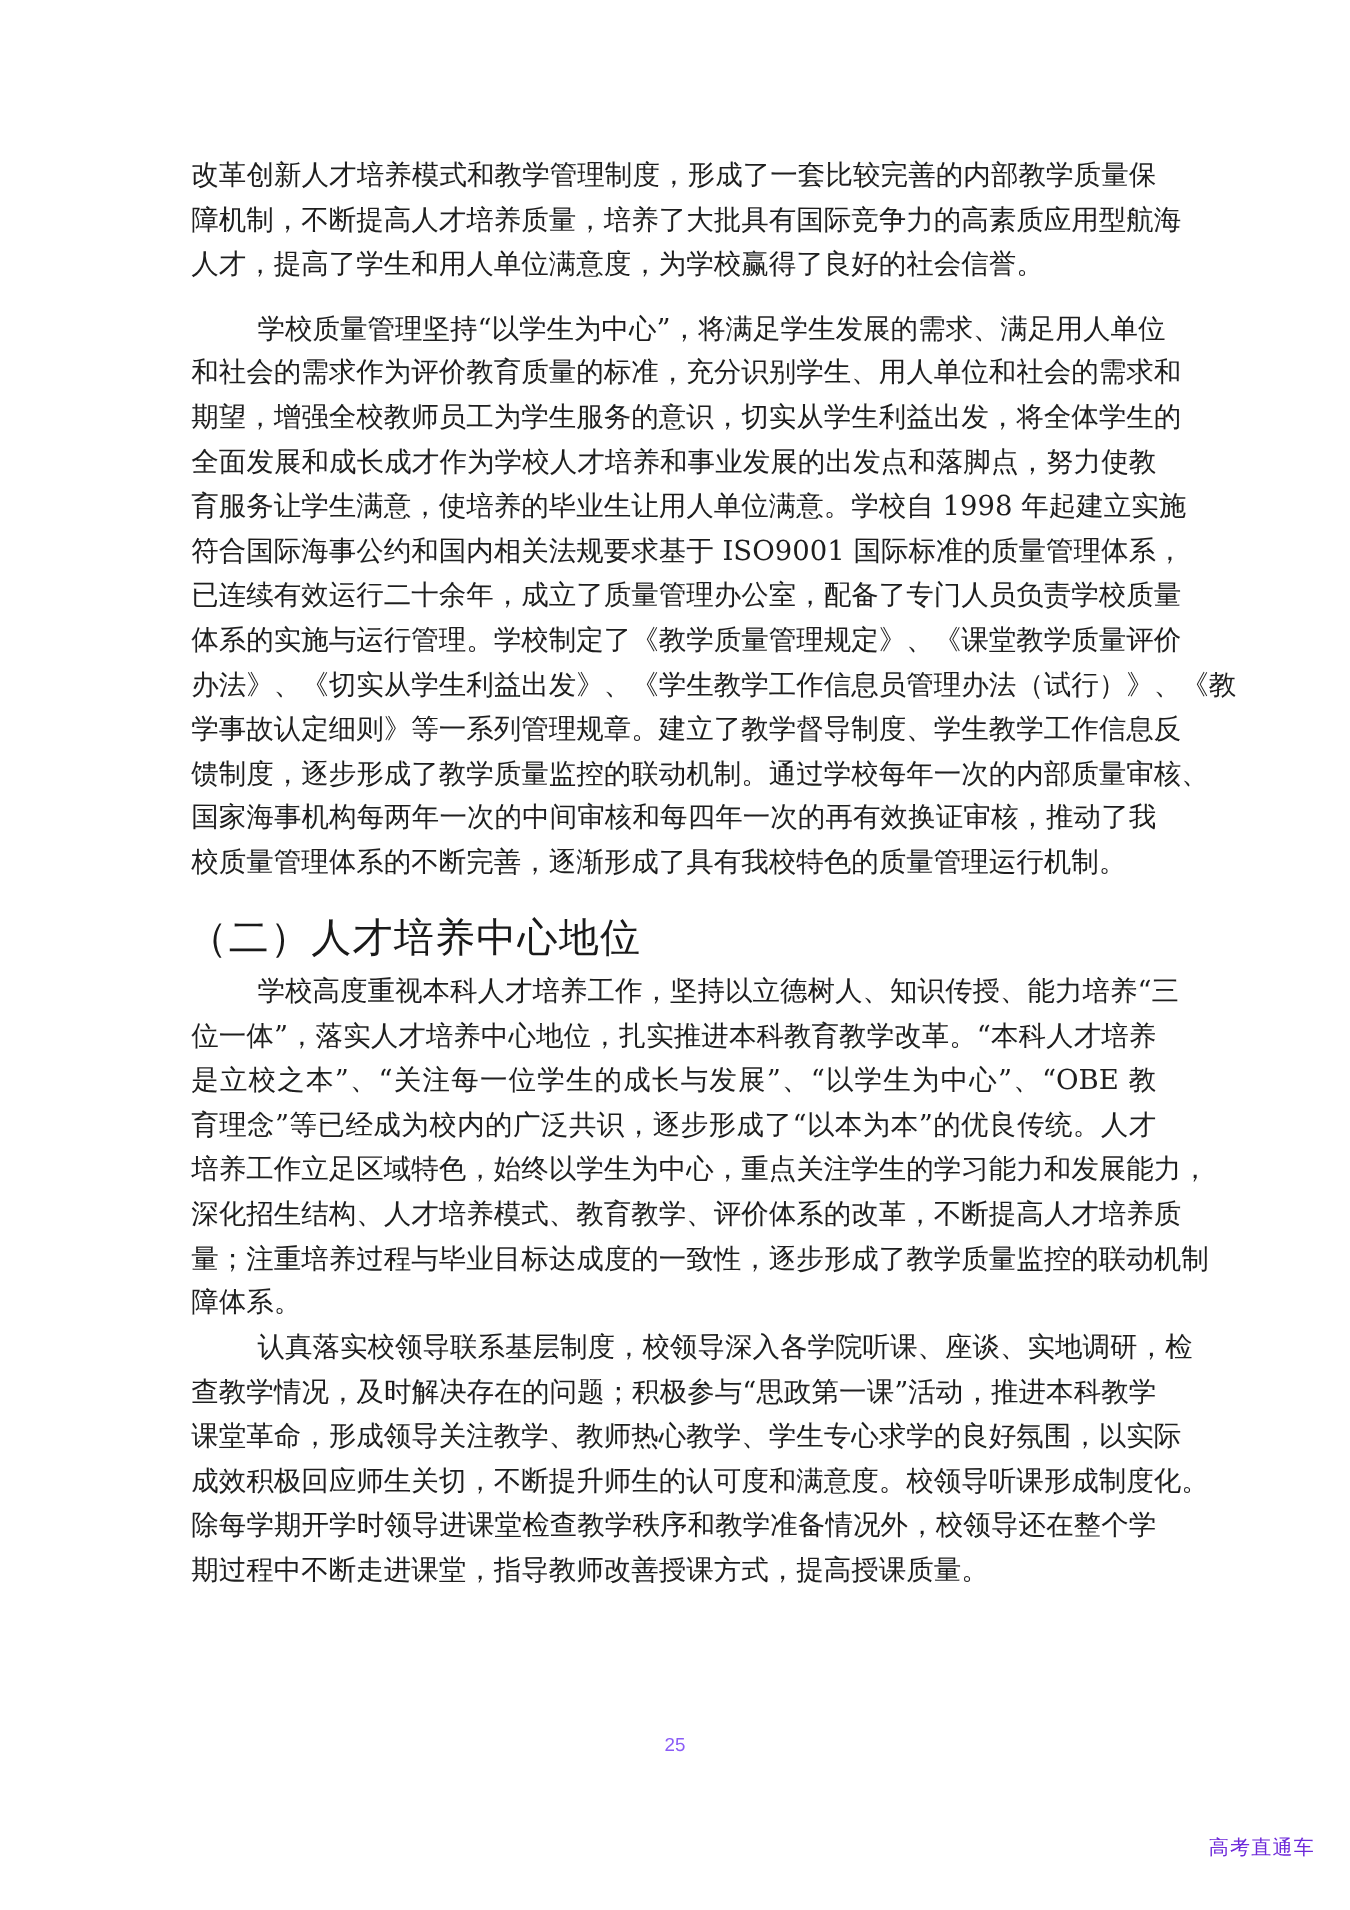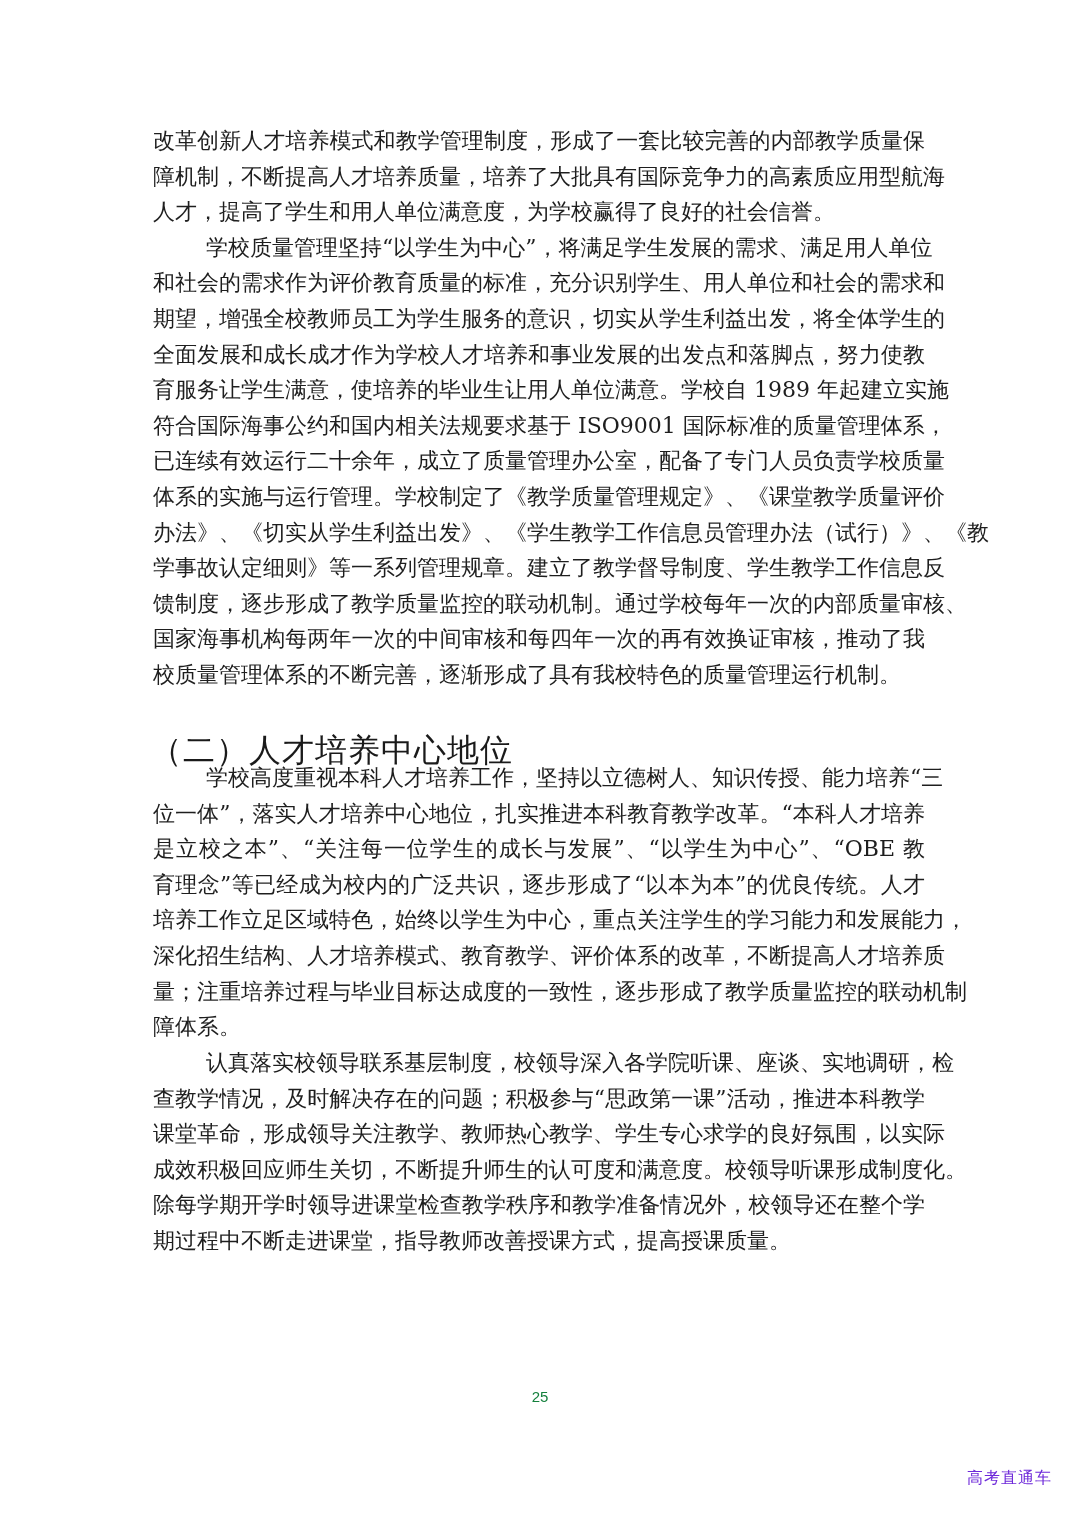--- a/index.html
+++ b/index.html
@@ -30,20 +30,21 @@
     white-space: nowrap;
     text-align: justify;
     text-align-last: justify;
     letter-spacing: 0;
   }
   .line.last {
     text-align-last: left;
   }
   .line.indent {
     padding-left: 53px;
+    margin-top: 16px;
   }
   .heading {
     position: absolute;
     left: 150px;
     top: 709px;
     font-family: Liberation Serif, serif;
     font-size: 32px;
     line-height: 36px;
     color: #1a1a1a;
     letter-spacing: 1px;
@@ -51,21 +52,21 @@
     margin-top: 23px;
   }
   .page-number {
     position: absolute;
     left: 0;
     width: 1080px;
     top: 1388px;
     text-align: center;
     font-family: "Liberation Sans", sans-serif;
     font-size: 15px;
-    color: #15803d;
+    color: #8b5cf6;
   }
   .watermark {
     position: absolute;
     right: 28px;
     top: 1468px;
     font-family: Liberation Serif, serif;
     font-size: 16px;
     color: #6d28d9;
     letter-spacing: 1px;
     white-space: nowrap;
@@ -80,21 +81,21 @@
     <span class="line">改革创新人才培养模式和教学管理制度，形成了一套比较完善的内部教学质量保</span>
     <span class="line">障机制，不断提高人才培养质量，培养了大批具有国际竞争力的高素质应用型航海</span>
     <span class="line last">人才，提高了学生和用人单位满意度，为学校赢得了良好的社会信誉。</span>
   </div>
 
   <div class="body-text" style="top:229.8px;">
     <span class="line indent">学校质量管理坚持“以学生为中心”，将满足学生发展的需求、满足用人单位</span>
     <span class="line">和社会的需求作为评价教育质量的标准，充分识别学生、用人单位和社会的需求和</span>
     <span class="line">期望，增强全校教师员工为学生服务的意识，切实从学生利益出发，将全体学生的</span>
     <span class="line">全面发展和成长成才作为学校人才培养和事业发展的出发点和落脚点，努力使教</span>
-    <span class="line">育服务让学生满意，使培养的毕业生让用人单位满意。学校自 1989 年起建立实施</span>
+    <span class="line">育服务让学生满意，使培养的毕业生让用人单位满意。学校自 1998 年起建立实施</span>
     <span class="line">符合国际海事公约和国内相关法规要求基于 ISO9001 国际标准的质量管理体系，</span>
     <span class="line">已连续有效运行二十余年，成立了质量管理办公室，配备了专门人员负责学校质量</span>
     <span class="line">体系的实施与运行管理。学校制定了《教学质量管理规定》、《课堂教学质量评价</span>
     <span class="line">办法》、《切实从学生利益出发》、《学生教学工作信息员管理办法（试行）》、《教</span>
     <span class="line">学事故认定细则》等一系列管理规章。建立了教学督导制度、学生教学工作信息反</span>
     <span class="line">馈制度，逐步形成了教学质量监控的联动机制。通过学校每年一次的内部质量审核、</span>
     <span class="line">国家海事机构每两年一次的中间审核和每四年一次的再有效换证审核，推动了我</span>
     <span class="line last">校质量管理体系的不断完善，逐渐形成了具有我校特色的质量管理运行机制。</span>
   </div>
 

